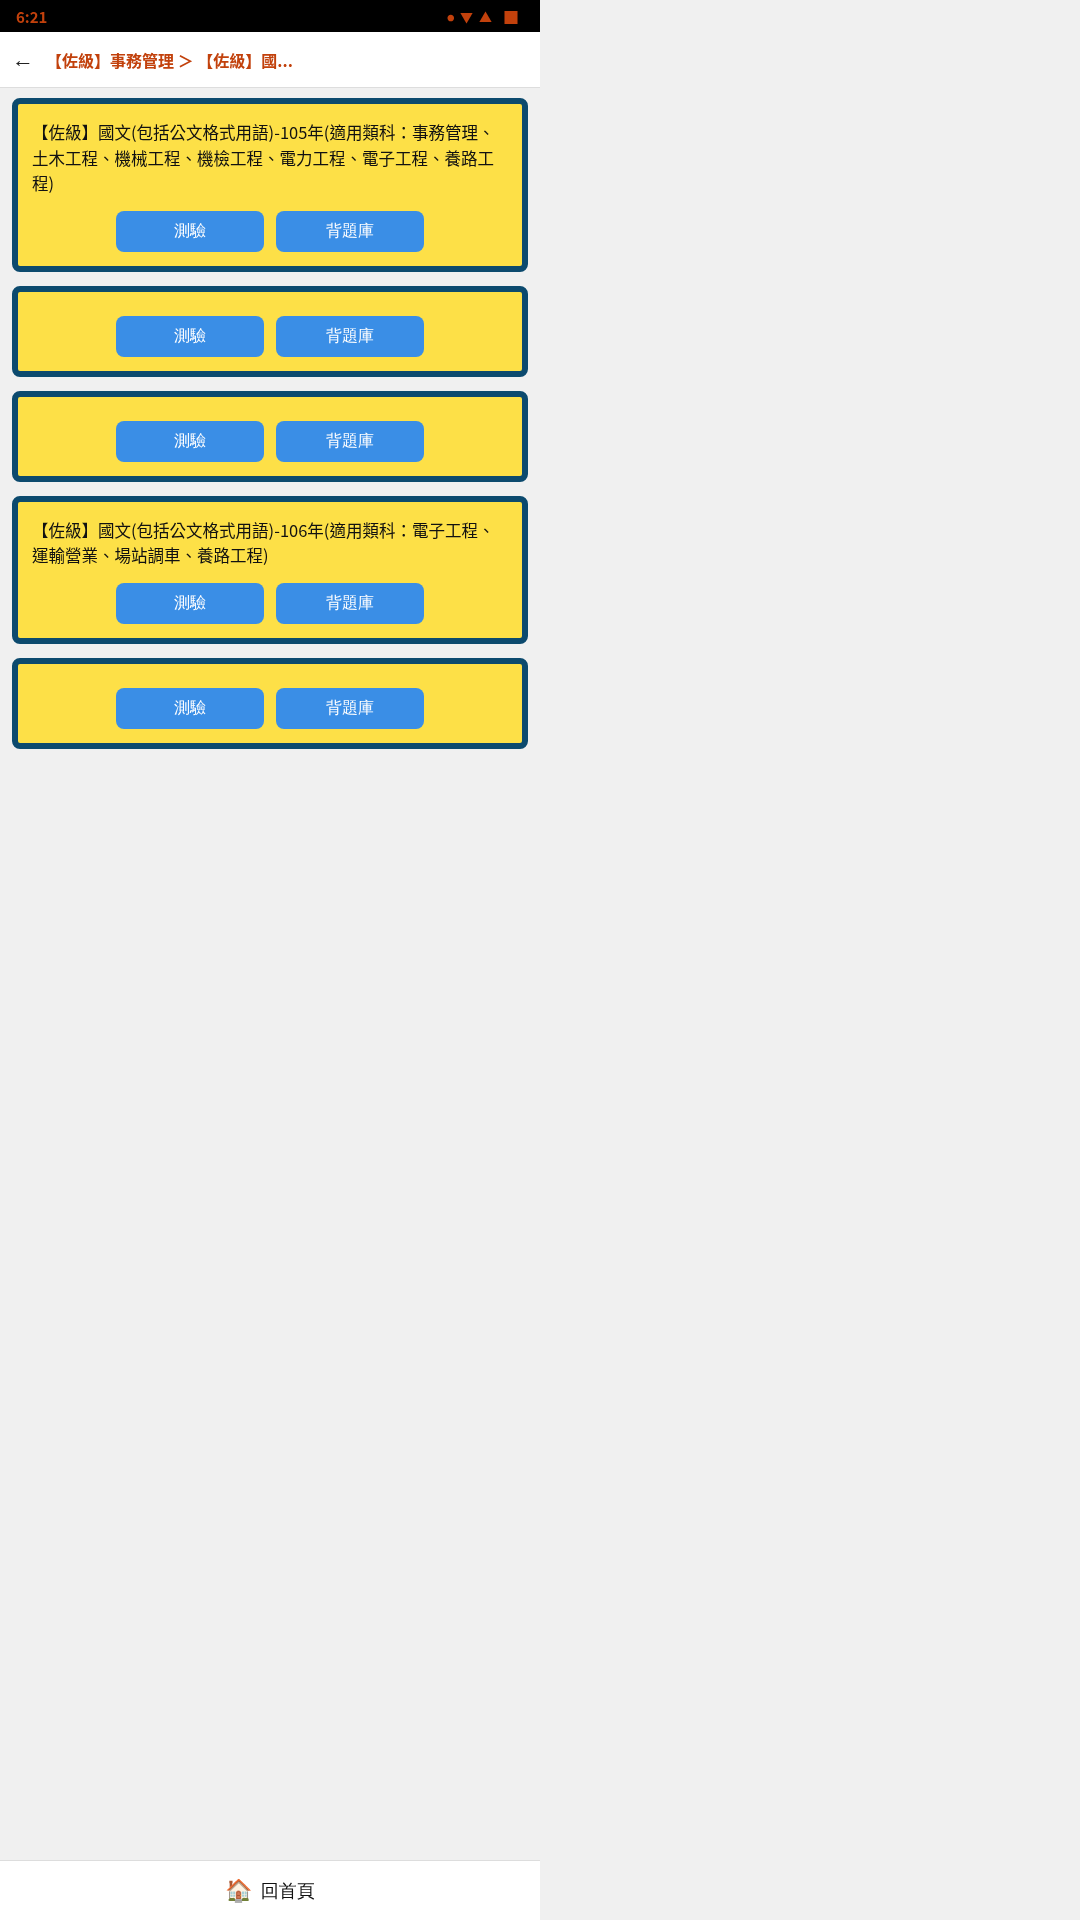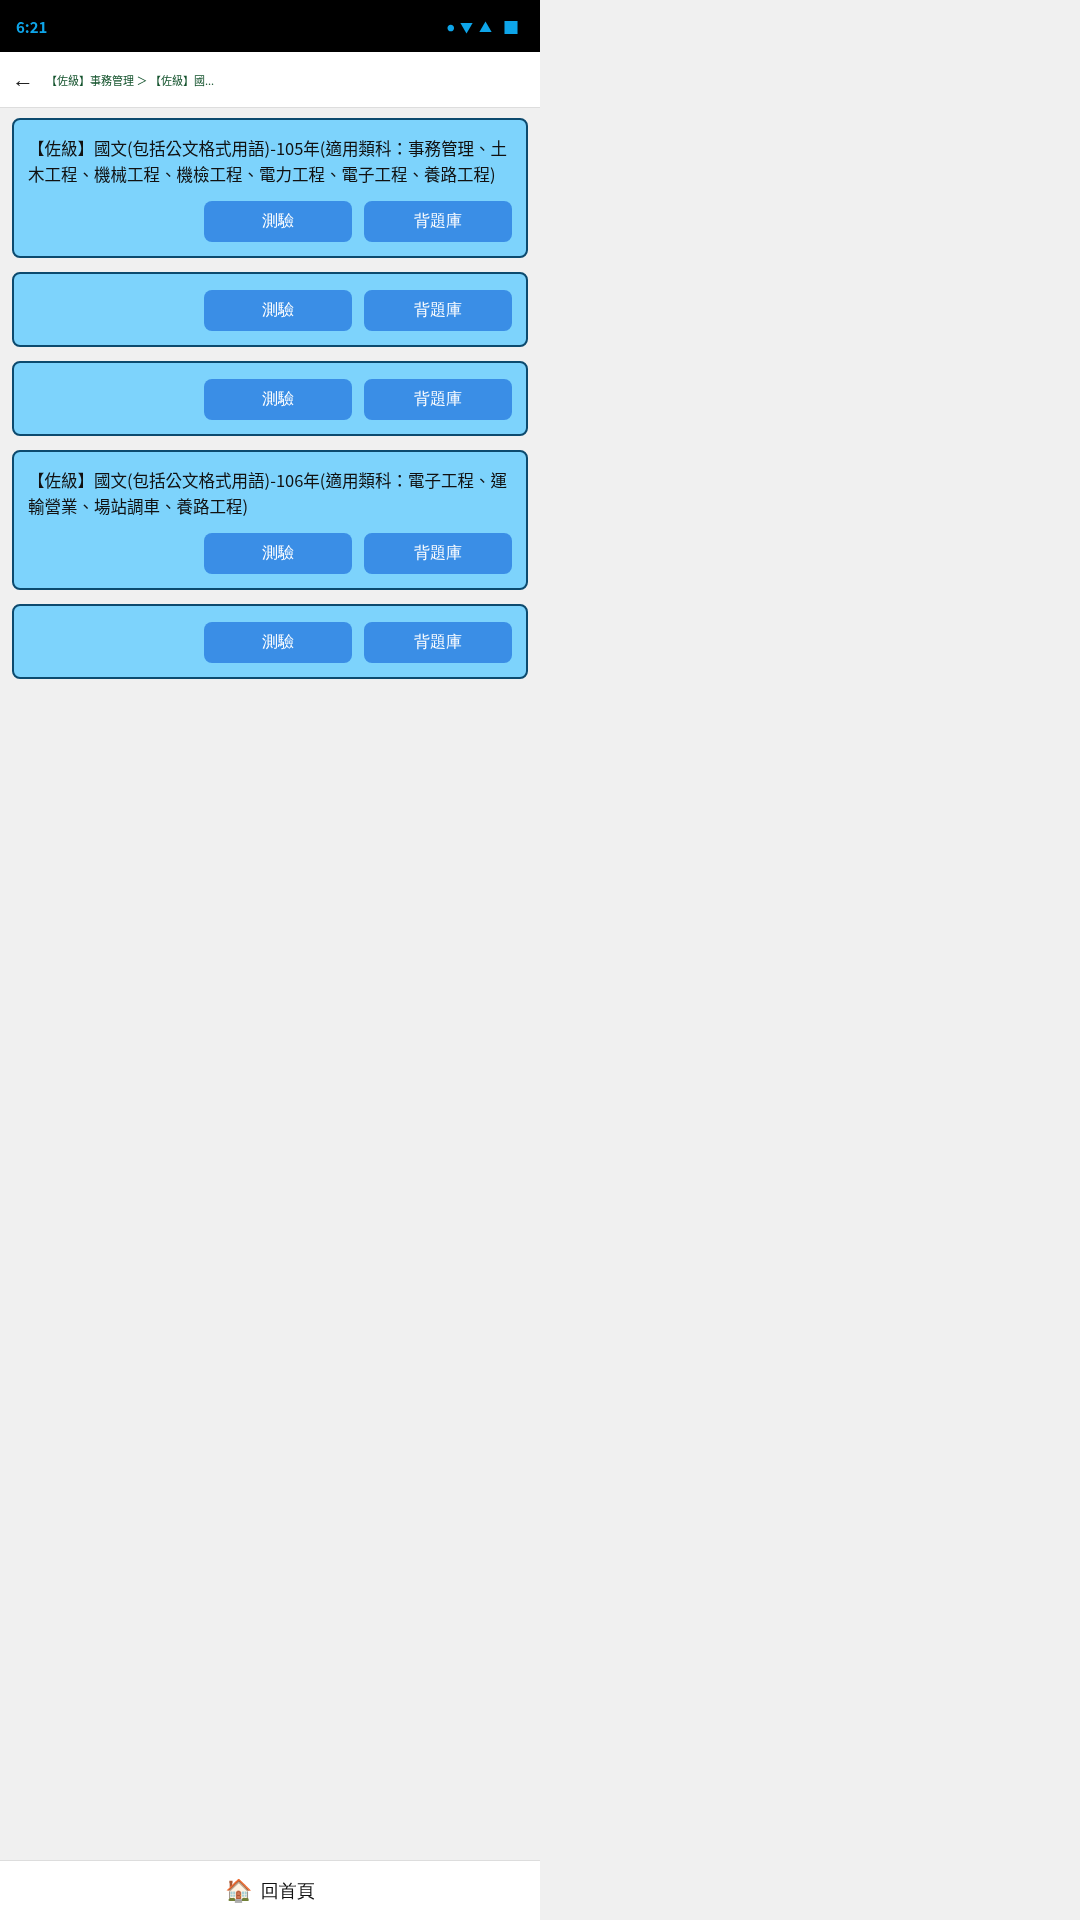--- a/index.html
+++ b/index.html
@@ -10,22 +10,22 @@
       min-height: 960px;
       background: #f0f0f0;
       font-family: "PingFang SC", "Microsoft YaHei", "Noto Sans CJK TC", sans-serif;
       font-size: 16px;
       color: #111;
     }
 
     
     .status-bar {
       background: #000;
-      color: #0ea5e9;
-      height: 52px;
+      color: #c2410c;
+      height: 32px;
       display: flex;
       align-items: center;
       justify-content: space-between;
       padding: 13px 16px;
       font-size: 14px;
       font-weight: bold;
     }
     .status-bar .time { font-size: 15px; font-weight: bold; }
     .status-icons { display: flex; align-items: center; gap: 6px; font-size: 13px; }
 
@@ -41,54 +41,55 @@
     .toolbar .back-btn {
       font-size: 22px;
       cursor: pointer;
       margin-right: 12px;
       color: #222;
       background: none;
       border: none;
       line-height: 1;
     }
     .toolbar .title {
-      font-size: 11px;
-      font-weight: normal;
-      color: #14532d;
+      font-size: 16px;
+      font-weight: bold;
+      color: #c2410c;
       flex: 1;
       overflow: hidden;
       white-space: nowrap;
       text-overflow: ellipsis;
     }
 
     
     .content {
       padding: 10px 12px 80px 12px;
       display: flex;
       flex-direction: column;
       gap: 14px;
     }
 
     
     .card {
-      background: #7dd3fc;
-      border: 2px solid #0c4a6e;
+      background: #fde047;
+      border: 6px solid #0c4a6e;
       border-radius: 8px;
       padding: 16px 14px 14px 14px;
     }
     .card-title {
       font-size: 16.5px;
       line-height: 1.55;
       color: #111;
       margin-bottom: 14px;
     }
     .card-buttons {
       display: flex;
       gap: 12px;
-      justify-content: flex-end;
+      justify-content: center;
+      margin-top: 8px;
     }
     .btn {
       background: #3a8ee6;
       color: #fff;
       border: none;
       border-radius: 8px;
       padding: 10px 0;
       font-size: 16px;
       width: 148px;
       cursor: pointer;

